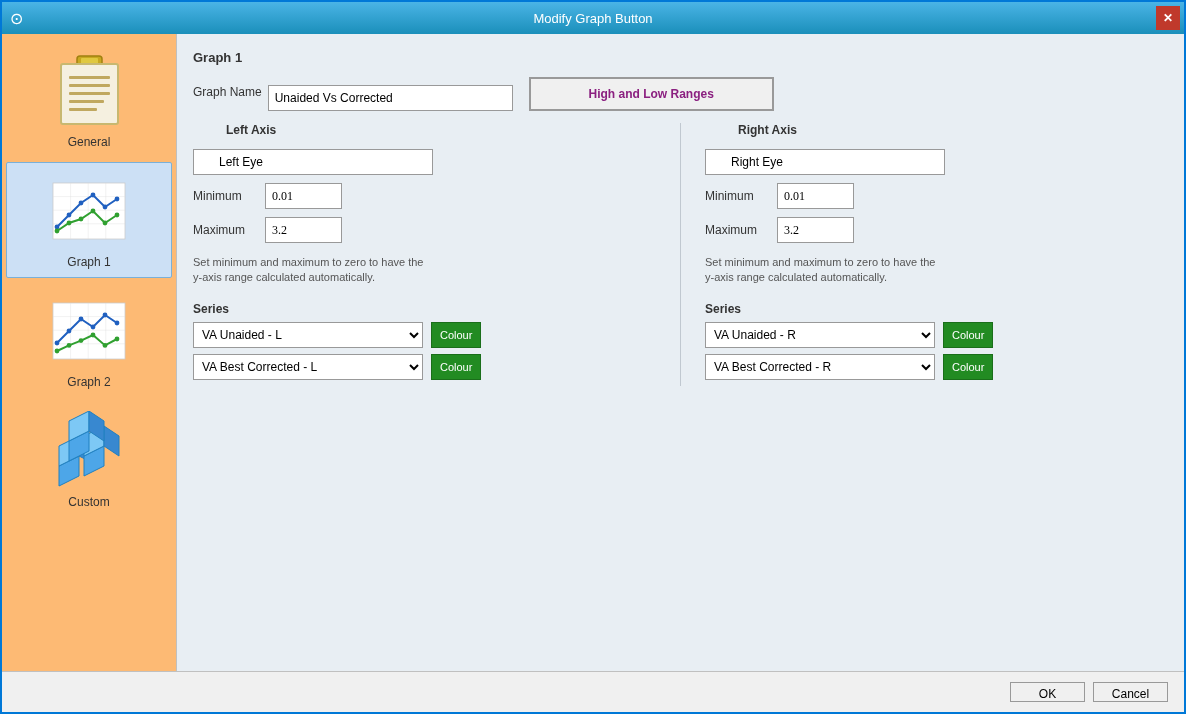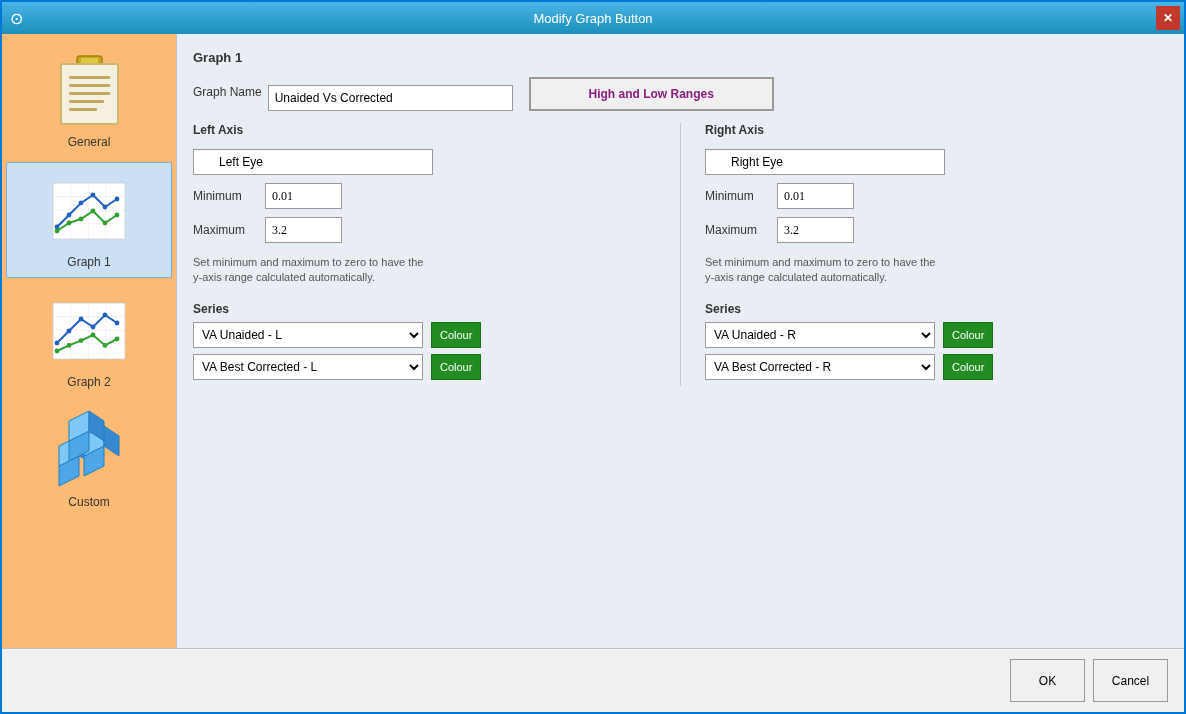--- a/index.html
+++ b/index.html
@@ -156,20 +156,21 @@
     .axis-section + .axis-section {
       border-left: 1px solid #c0c8d0;
       padding-left: 24px;
       margin-left: 24px;
     }
     .axis-title {
       font-size: 12px;
       font-weight: bold;
       color: #333;
       margin-bottom: 4px;
+      margin-left: 33px;
     }
     .axis-input {
       width: 240px;
       padding-left: 25px;
     }
     .min-max-row {
       display: flex;
       align-items: center;
       gap: 12px;
     }
@@ -240,21 +241,21 @@
       background: #f0f0f0;
       border-top: 1px solid #c0c0c0;
       padding: 10px 16px;
       display: flex;
       justify-content: flex-end;
       gap: 8px;
       flex-shrink: 0;
     }
     .footer-btn {
       min-width: 75px;
-      height: 43px;
+      height: 20px;
       padding: 4px 16px;
       font-size: 12px;
       border: 1px solid #999;
       background: #f0f0f0;
       cursor: pointer;
       font-family: inherit;
     }
   </style>
 </head>
 <body>

